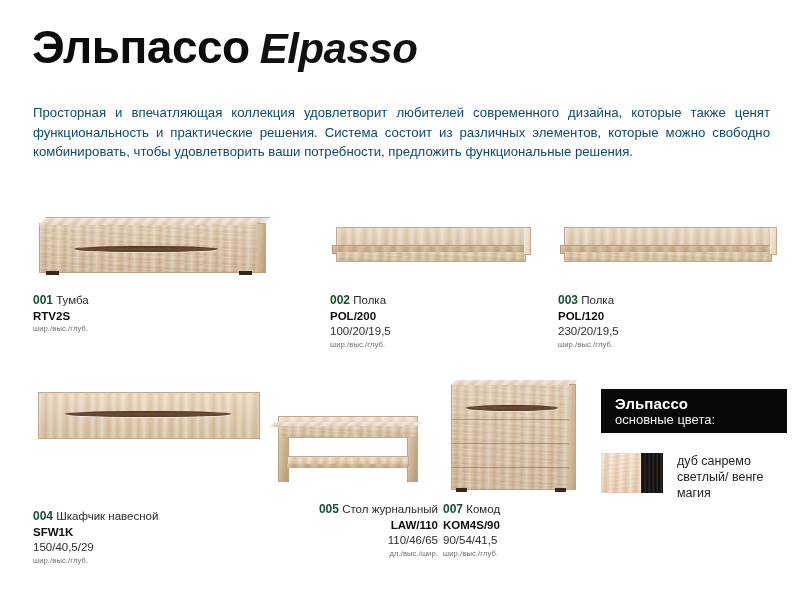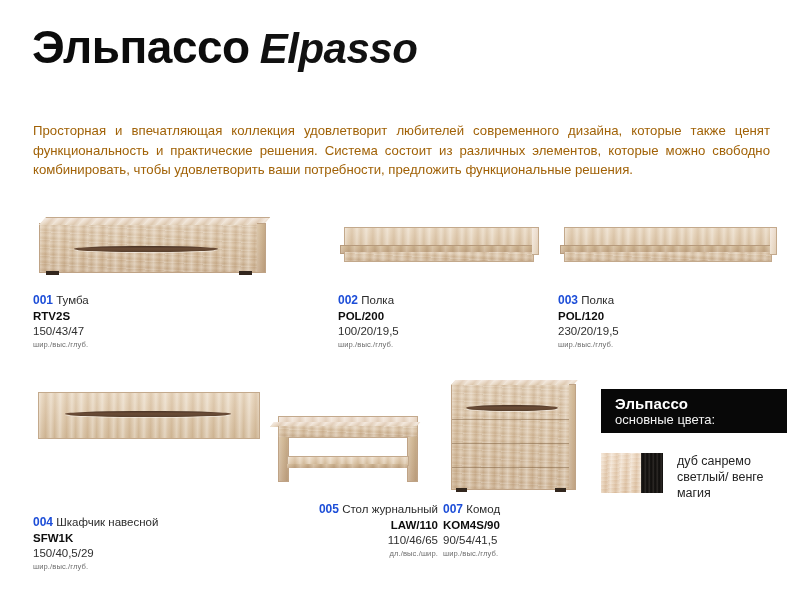--- a/index.html
+++ b/index.html
@@ -42,26 +42,26 @@
     font-weight: 700;
     font-style: italic;
     letter-spacing: -0.5px;
     color: #111111;
     line-height: 1;
     margin-left: 10px;
   }
   .intro {
     position: absolute;
     left: 33px;
-    top: 108px;
+    top: 90px;
     width: 737px;
     font-size: 13.2px;
     line-height: 1.47;
     text-align: justify;
-    color: #a16207;
+    color: #0c4a6e;
   }
 
   
   .row {
     position: absolute;
     left: 0;
     width: 800px;
   }
   .row-1 { top: 205px; }
   .row-2 { top: 378px; }
@@ -76,21 +76,21 @@
   .caption {
     margin-top: 6px;
     line-height: 1.33;
   }
   .cap-line1 {
     font-size: 11.5px;
     color: #2b2b2b;
   }
   .cap-num {
     font-weight: 700;
-    color: #1d4ed8;
+    color: #14532d;
     font-size: 12px;
   }
   .cap-code {
     font-size: 11.5px;
     font-weight: 700;
     color: #0d0d0d;
   }
   .cap-dims {
     font-size: 11.5px;
     color: #2f2f2f;
@@ -261,26 +261,25 @@
           <div class="handle-groove" style="left:34px; top:22px; width:144px; height:6px;"></div>
           <div class="foot" style="left:6px;"></div>
           <div class="foot" style="right:6px;"></div>
         </div>
         <div class="wood top-face" style="position:absolute; left:6px; top:12px; width:224px; height:7px; transform: skewX(-42deg); transform-origin: left bottom; border-top:1px solid #c3a98c;"></div>
         <div class="wood shade" style="position:absolute; left:224px; top:18px; width:8px; height:48px; border:1px solid #bfa386; border-left:none;"></div>
       </div>
       <div class="caption">
         <div class="cap-line1"><span class="cap-num">001</span> <span>Тумба</span></div>
         <div class="cap-code">RTV2S</div>
-        <div class="cap-dims">150/43/47</div>
-        <div class="cap-legend">шир./выс./глуб.</div>
-      </div>
-    </div>
-
-    <div class="cell" style="left:330px; width:230px;margin-left:8px;">
+        <div class="cap-legend">шир./выс./глуб.</div>
+      </div>
+    </div>
+
+    <div class="cell" style="left:330px; width:230px;">
       <div class="art-area" style="height:82px;">
         <div class="wood lighter" style="position:absolute; left:6px; top:22px; width:188px; height:26px; border:1px solid #c3a98c;"></div>
         <div class="wood shade" style="position:absolute; left:2px; top:40px; width:196px; height:7px; border:1px solid #b69a7c;"></div>
         <div class="wood" style="position:absolute; left:6px; top:47px; width:188px; height:9px; border:1px solid #c3a98c; border-top:none;"></div>
         <div class="wood top-face" style="position:absolute; left:194px; top:22px; width:6px; height:26px; border:1px solid #c3a98c; border-left:none;"></div>
       </div>
       <div class="caption">
         <div class="cap-line1"><span class="cap-num">002</span> <span>Полка</span></div>
         <div class="cap-code">POL/200</div>
         <div class="cap-dims">100/20/19,5</div>
@@ -306,21 +305,21 @@
   </div>
 
   <div class="row row-2">
 
     <div class="cell" style="left:33px; width:235px;">
       <div class="art-area" style="height:124px;">
         <div class="wood lighter" style="position:absolute; left:5px; top:14px; width:220px; height:45px; border:1px solid #c3a98c;">
           <div class="handle-groove" style="left:26px; top:18px; width:166px; height:6px;"></div>
         </div>
       </div>
-      <div class="caption" style="margin-top:13px;">
+      <div class="caption" style="margin-top:7px;">
         <div class="cap-line1"><span class="cap-num">004</span> <span>Шкафчик навесной</span></div>
         <div class="cap-code">SFW1K</div>
         <div class="cap-dims">150/40,5/29</div>
         <div class="cap-legend">шир./выс./глуб.</div>
       </div>
     </div>
 
     <div class="cell" style="left:268px; width:170px;text-align:right;">
       <div class="art-area" style="height:124px;">
 

